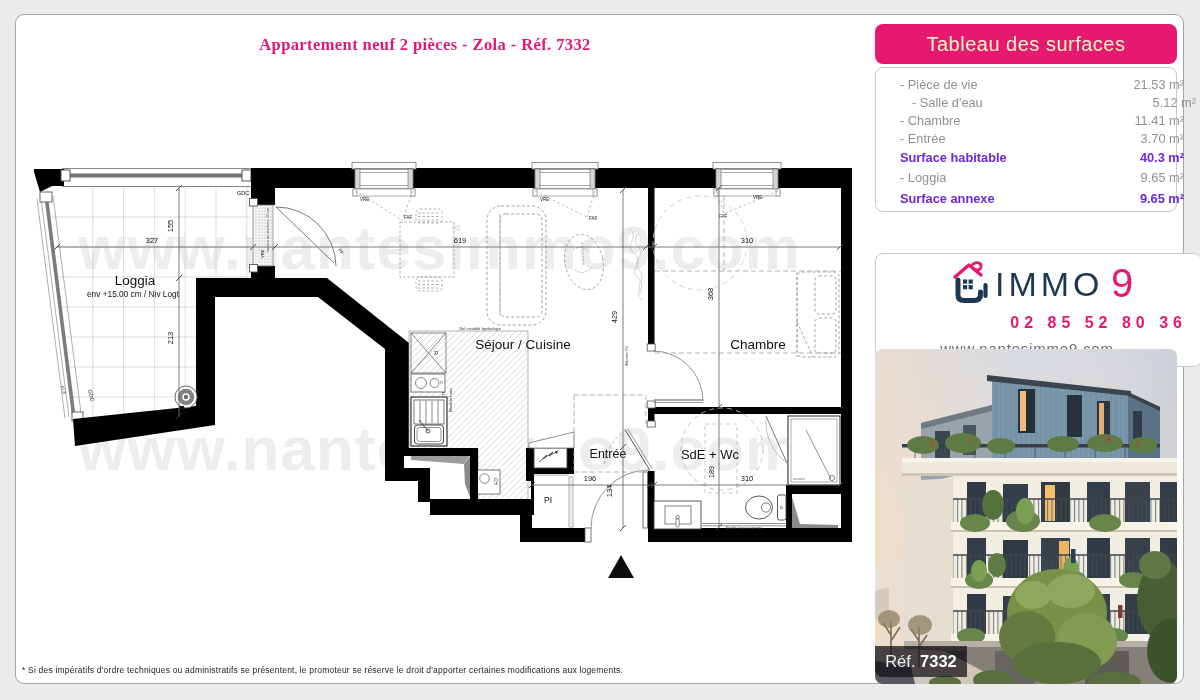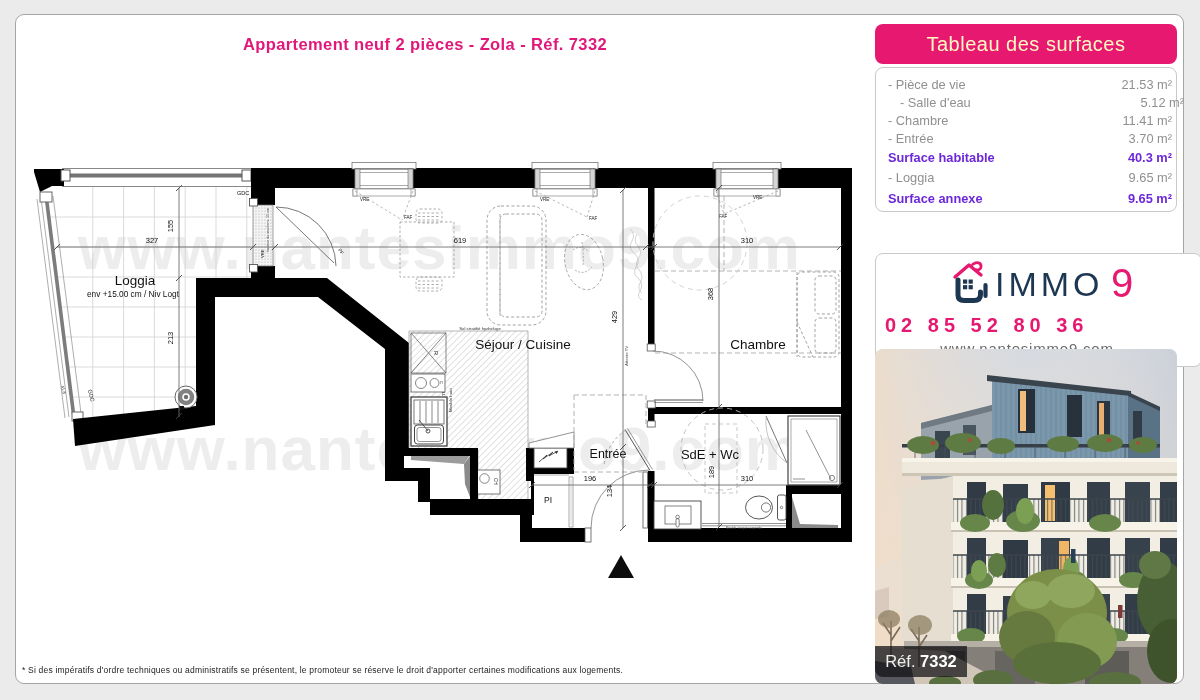--- a/index.html
+++ b/index.html
@@ -1,28 +1,28 @@
 <!DOCTYPE html>
 <html><head>
 <meta charset="utf-8">
 <style>
   html,body{margin:0;padding:0;}
   body{width:1200px;height:700px;overflow:hidden;background:#ebebeb;font-family:"Liberation Sans",sans-serif;}
   .page{position:absolute;top:0;left:0;width:1200px;height:700px;background:#ebebeb;}
   .panel{position:absolute;left:15px;top:14px;width:1167px;height:668px;background:#fff;border:1px solid #a5a5a5;border-radius:9px;}
-    .title{position:absolute;left:125px;top:35px;width:600px;text-align:center;font-size:16.5px;font-weight:bold;color:#e0187a;letter-spacing:0.4px;}
+    .title{position:absolute;left:125px;top:35px;width:600px;text-align:center;font-size:16.5px;font-weight:bold;color:#e0187a;letter-spacing:0.4px;font-family:Liberation Serif, serif;}
   .footnote{position:absolute;left:22px;top:665px;font-size:8.5px;color:#222;letter-spacing:0.2px;}
   .box{position:absolute;background:#fff;border:1px solid #c9c9c9;border-radius:8px;box-sizing:border-box;}
   .pinkhdr{position:absolute;left:875px;top:24px;width:302px;height:40px;background:#e7186f;border-radius:8px;color:#fef9c3;text-align:center;font-size:20px;line-height:41px;letter-spacing:0.5px;}
   .surf{left:875px;top:67px;width:302px;height:145px;}
-  .srow{position:absolute;left:12px;width:284px;font-size:12.8px;color:#909090;}
+  .srow{position:absolute;left:24px;width:284px;font-size:12.8px;color:#909090;}
   .srow b{color:#6d28d9;}
   .srow .v{position:absolute;right:0;top:0;}
   .logobox{left:875px;top:229px;width:327px;height:114px;margin-top:24px;}
-  .phone{position:absolute;left:9px;top:60px;width:302px;text-align:left;font-size:20px;font-weight:bold;color:#e7186f;letter-spacing:5px;}
+  .phone{position:absolute;left:9px;top:60px;width:302px;text-align:right;font-size:16px;font-weight:bold;color:#e7186f;letter-spacing:5px;}
   .site{position:absolute;left:0px;top:86px;width:302px;text-align:center;font-size:15px;color:#6b6b6b;letter-spacing:0.8px;}
   .photobox{position:absolute;left:875px;top:349px;width:302px;height:335px;border-radius:8px;overflow:hidden;}
   .refbadge{position:absolute;left:875px;top:646px;width:92px;height:31px;background:rgba(15,15,20,0.72);border-radius:0 0 0 8px;color:#eee;font-size:16.5px;line-height:31px;text-align:center;}
   .refbadge b{color:#fff;}
   svg{display:block;}
   .plansvg{position:absolute;left:0;top:0;}
 </style>
 </head>
 <body>
 <div class="page">

